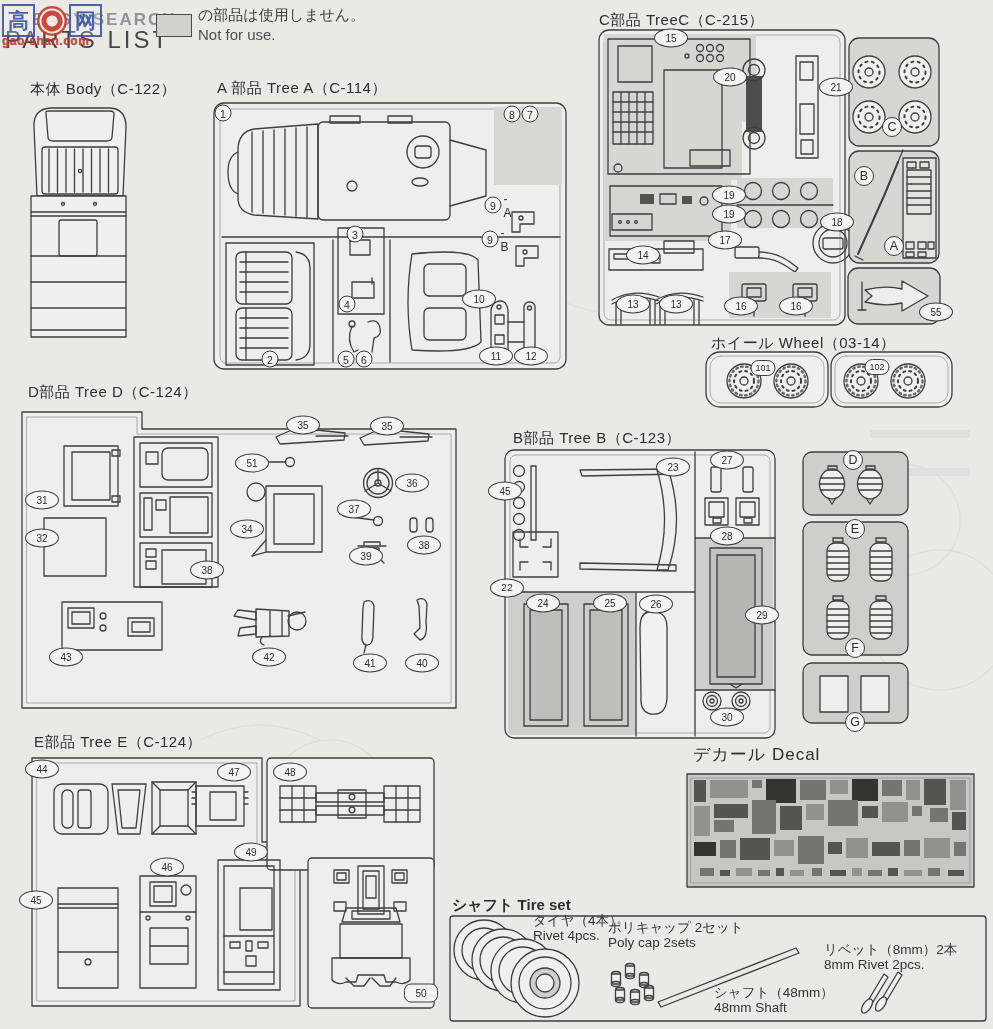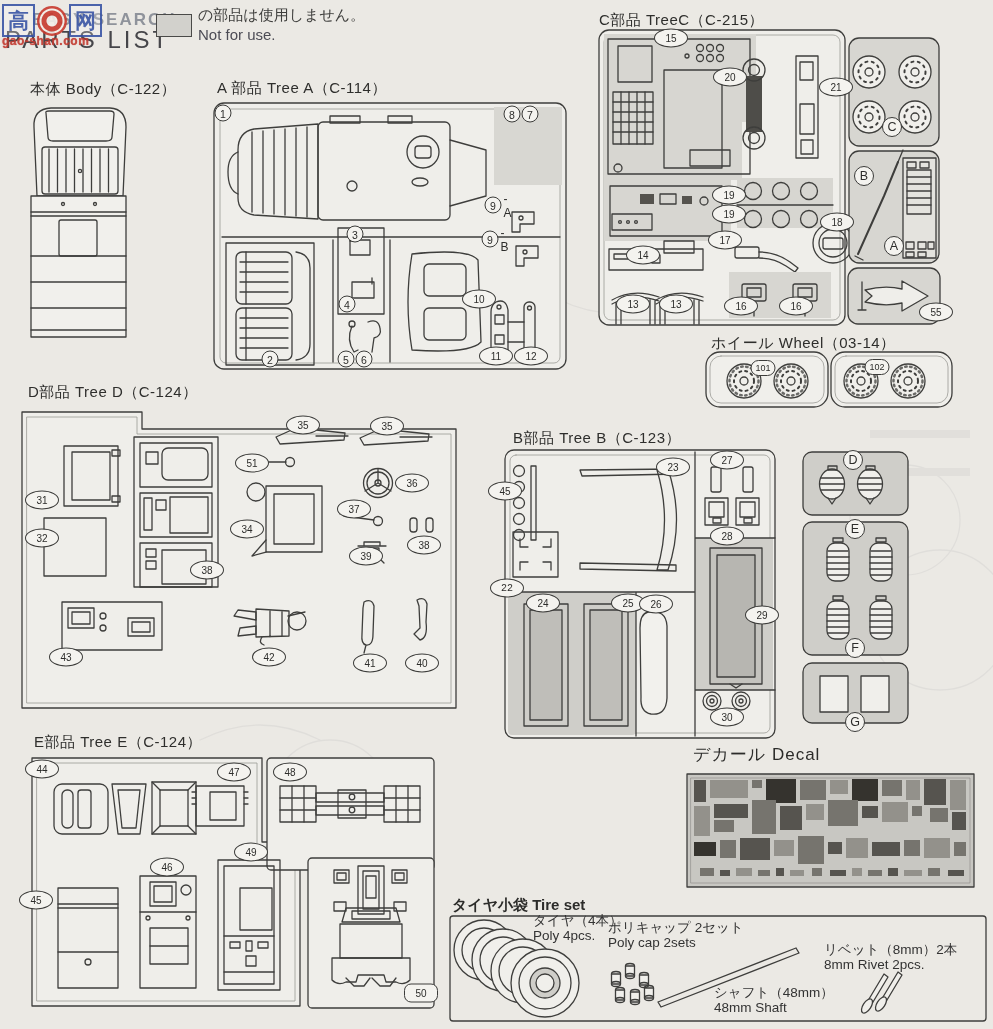--- a/index.html
+++ b/index.html
@@ -545,21 +545,21 @@
 <div class="abs nfu-en" style="left:198px;top:26px;">Not for use.</div>
 
 <div class="abs sec-title" style="left:30px;top:80px;">本体 Body（C-122）</div>
 <div class="abs sec-title" style="left:217px;top:79px;">A 部品 Tree A（C-114）</div>
 <div class="abs sec-title" style="left:599px;top:11px;">C部品 TreeC（C-215）</div>
 <div class="abs sec-title" style="left:711px;top:334px;">ホイール Wheel（03-14）</div>
 <div class="abs sec-title" style="left:28px;top:383px;">D部品 Tree D（C-124）</div>
 <div class="abs sec-title" style="left:513px;top:429px;">B部品 Tree B（C-123）</div>
 <div class="abs sec-title" style="left:34px;top:733px;">E部品 Tree E（C-124）</div>
 <div class="abs decal-title" style="left:693px;top:743px;">デカール Decal</div>
-<div class="abs tire-title" style="left:452px;top:896px;">タイヤ小袋 Tire set</div>
+<div class="abs tire-title" style="left:452px;top:896px;">シャフト Tire set</div>
 
 <div>
       <span class="badge w1" style="left: 223px; top: 113px;">1</span>
       <span class="badge w1" style="left: 512px; top: 114px;">8</span>
       <span class="badge w1" style="left: 530px; top: 114px;">7</span>
       <span class="badge w1" style="left: 493px; top: 205px;">9<span class="badge-suffix">- A</span></span>
       <span class="badge w1" style="left: 490px; top: 239px;">9<span class="badge-suffix">- B</span></span>
       <span class="badge w1" style="left: 355px; top: 234px;">3</span>
       <span class="badge w1" style="left: 347px; top: 304px;">4</span>
       <span class="badge w1" style="left: 270px; top: 359px;">2</span>
@@ -608,21 +608,21 @@
       <span class="badge w2" style="left: 370px; top: 663px;">41</span>
       <span class="badge w2" style="left: 422px; top: 663px;">40</span>
     </div>
 <div>
       <span class="badge w2" style="left: 505px; top: 491px;">45</span>
       <span class="badge w2" style="left: 673px; top: 467px;">23</span>
       <span class="badge w2" style="left: 727px; top: 460px;">27</span>
       <span class="badge w2" style="left: 727px; top: 536px;">28</span>
       <span class="badge w2" style="left: 507px; top: 588px; font-family: Liberation Mono, monospace;">22</span>
       <span class="badge w2" style="left: 543px; top: 603px;">24</span>
-      <span class="badge w2" style="left: 610px; top: 603px; margin-left: 18px;">25</span>
+      <span class="badge w2" style="left: 610px; top: 603px;">25</span>
       <span class="badge w2" style="left: 656px; top: 604px;">26</span>
       <span class="badge w2" style="left: 762px; top: 615px;">29</span>
       <span class="badge w2" style="left: 727px; top: 717px;">30</span>
       <span class="badge letter" style="left: 853px; top: 460px;">D</span>
       <span class="badge letter" style="left: 855px; top: 529px;">E</span>
       <span class="badge letter" style="left: 855px; top: 648px;">F</span>
       <span class="badge letter" style="left: 855px; top: 722px;">G</span>
     </div>
 <div>
       <span class="badge w2" style="left: 42px; top: 769px;">44</span>
@@ -630,21 +630,21 @@
       <span class="badge w2" style="left: 290px; top: 772px;">48</span>
       <span class="badge w2" style="left: 167px; top: 867px;">46</span>
       <span class="badge w2" style="left: 251px; top: 852px;">49</span>
       <span class="badge w2" style="left: 36px; top: 900px;">45</span>
       <span class="badge w2" style="left: 421px; top: 993px; border-radius: 7px;">50</span>
     </div>
 
 <div>
       <div class="tire-label" style="left: 533px; top: 913px;">
         <div>タイヤ（4本）</div>
-        <div>Poly 4pcs.</div>
+        <div>Rivet 4pcs.</div>
       </div>
       <div class="tire-label" style="left: 608px; top: 920px;">
         <div>ポリキャップ 2セット</div>
         <div>Poly cap 2sets</div>
       </div>
       <div class="tire-label" style="left: 824px; top: 942px;">
         <div>リベット（8mm）2本</div>
         <div>8mm Rivet 2pcs.</div>
       </div>
       <div class="tire-label" style="left: 714px; top: 985px;">

